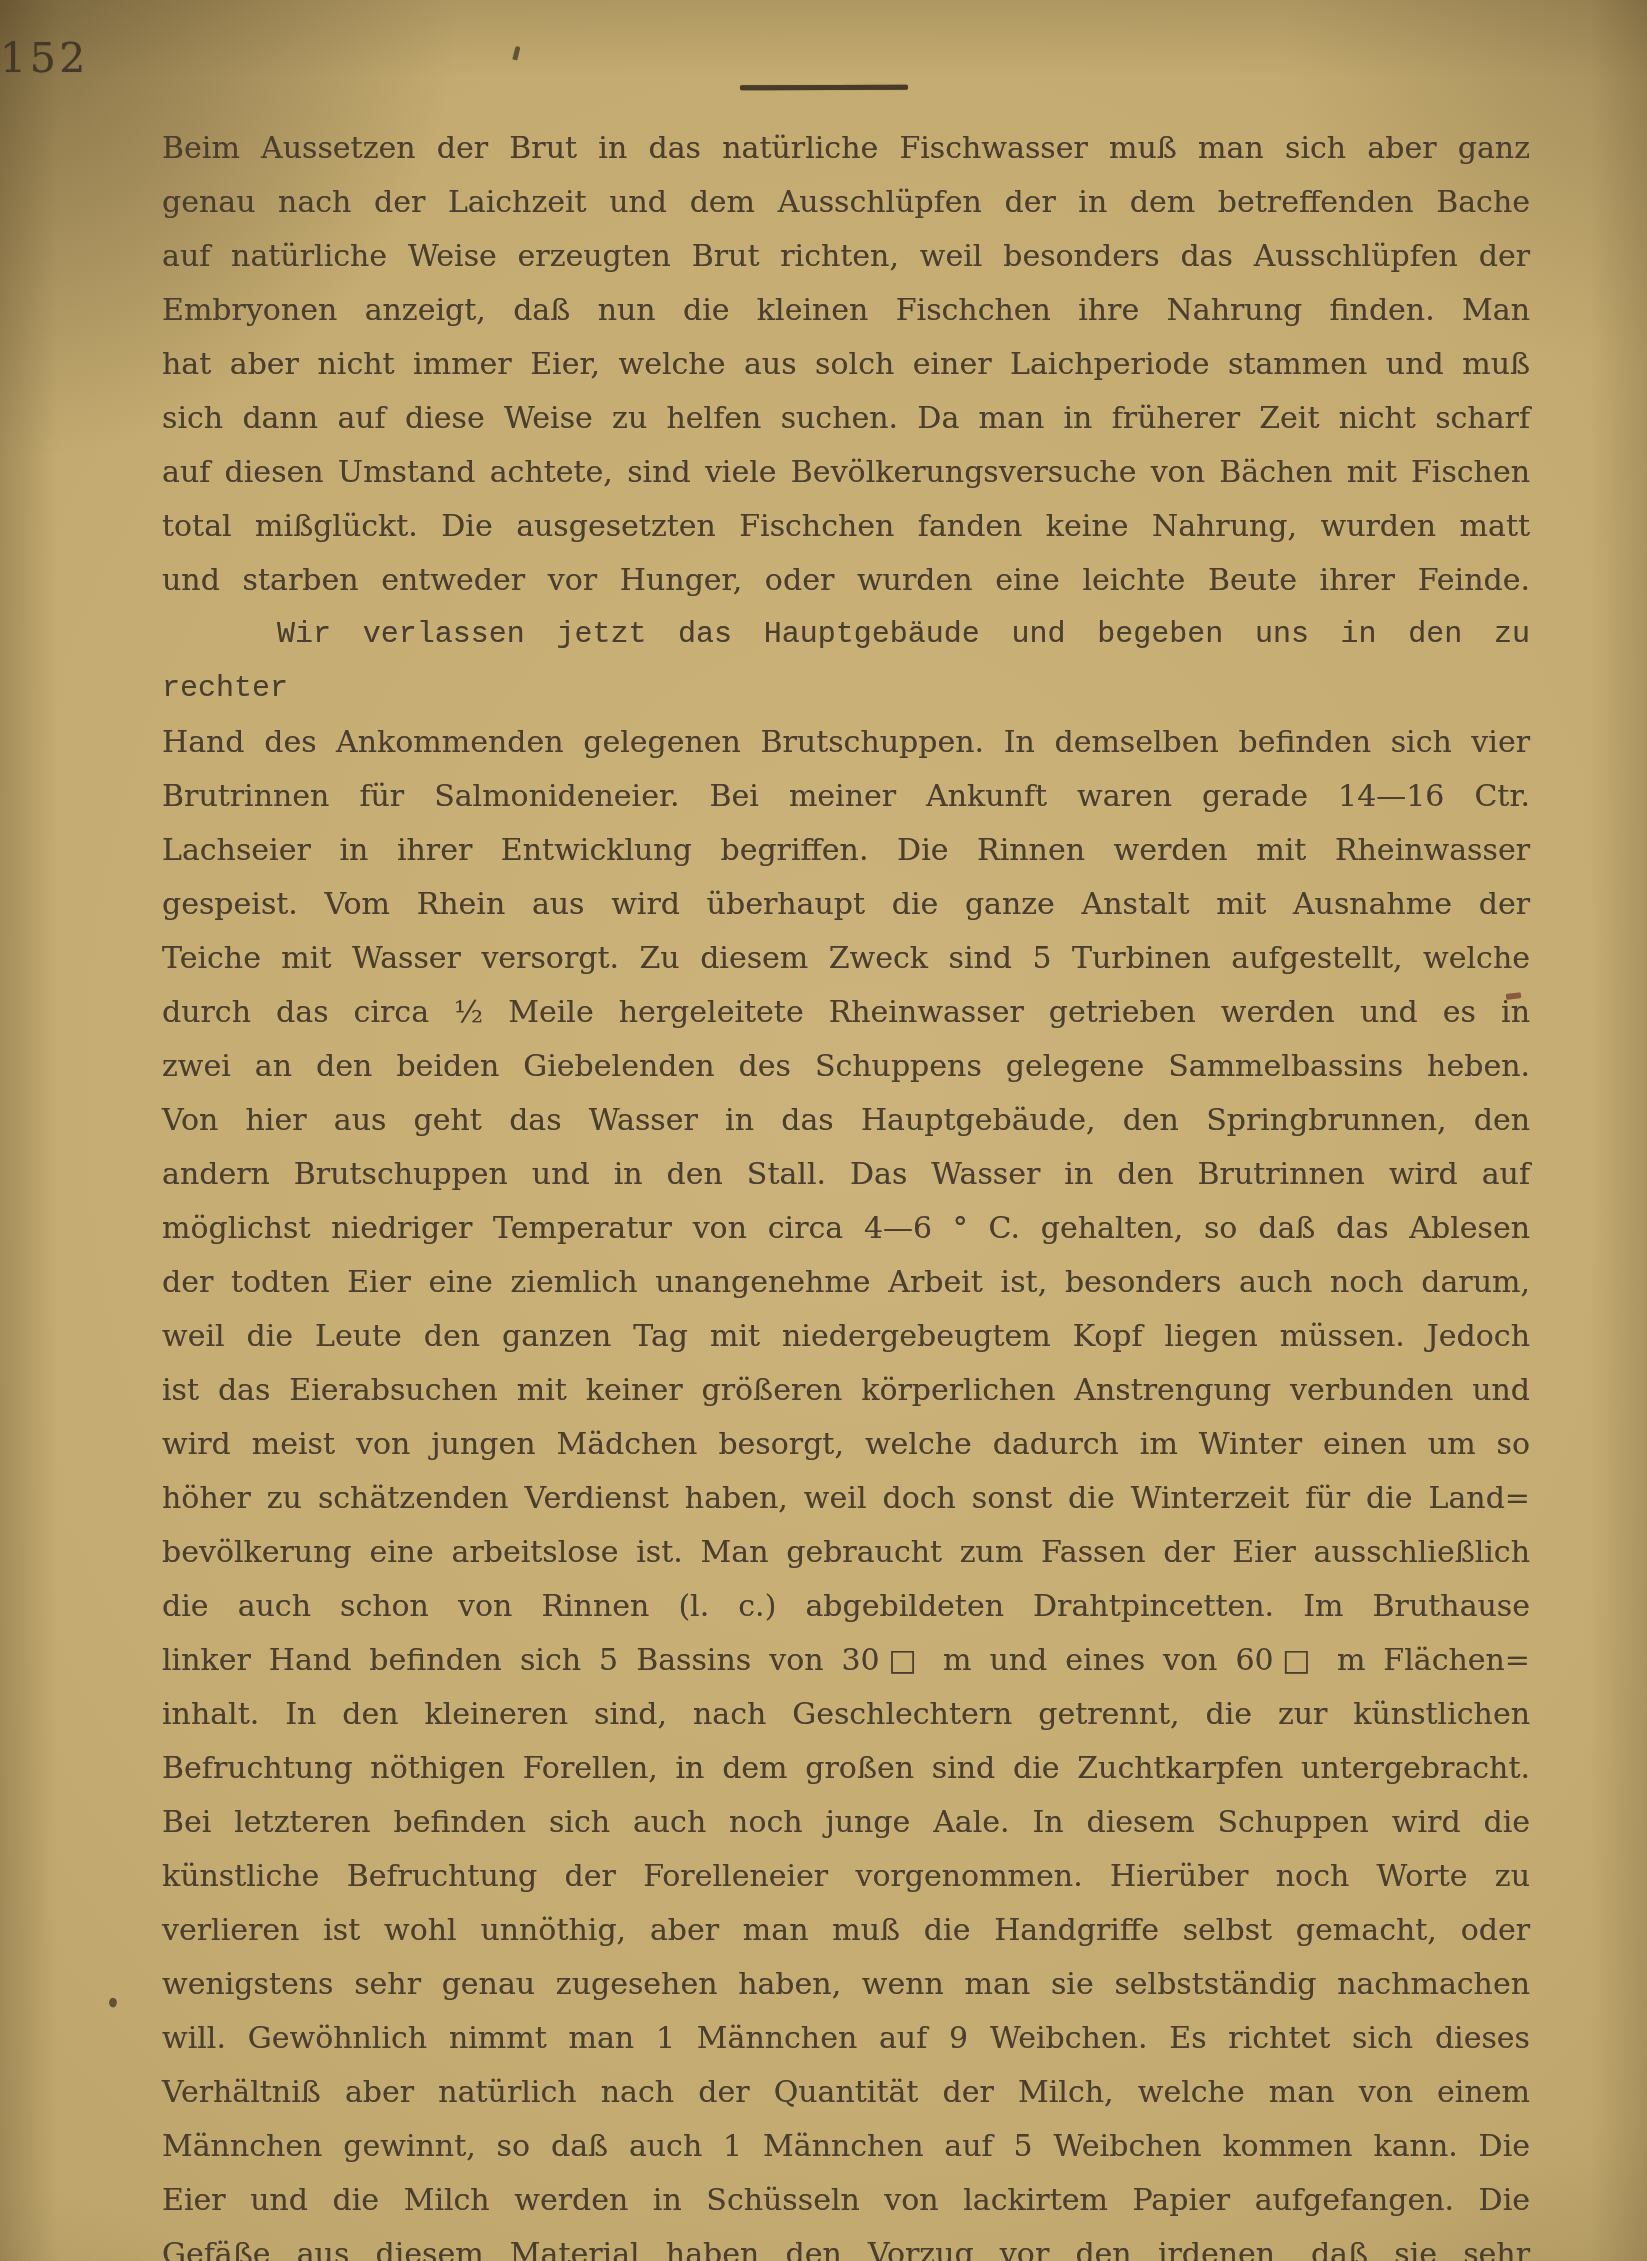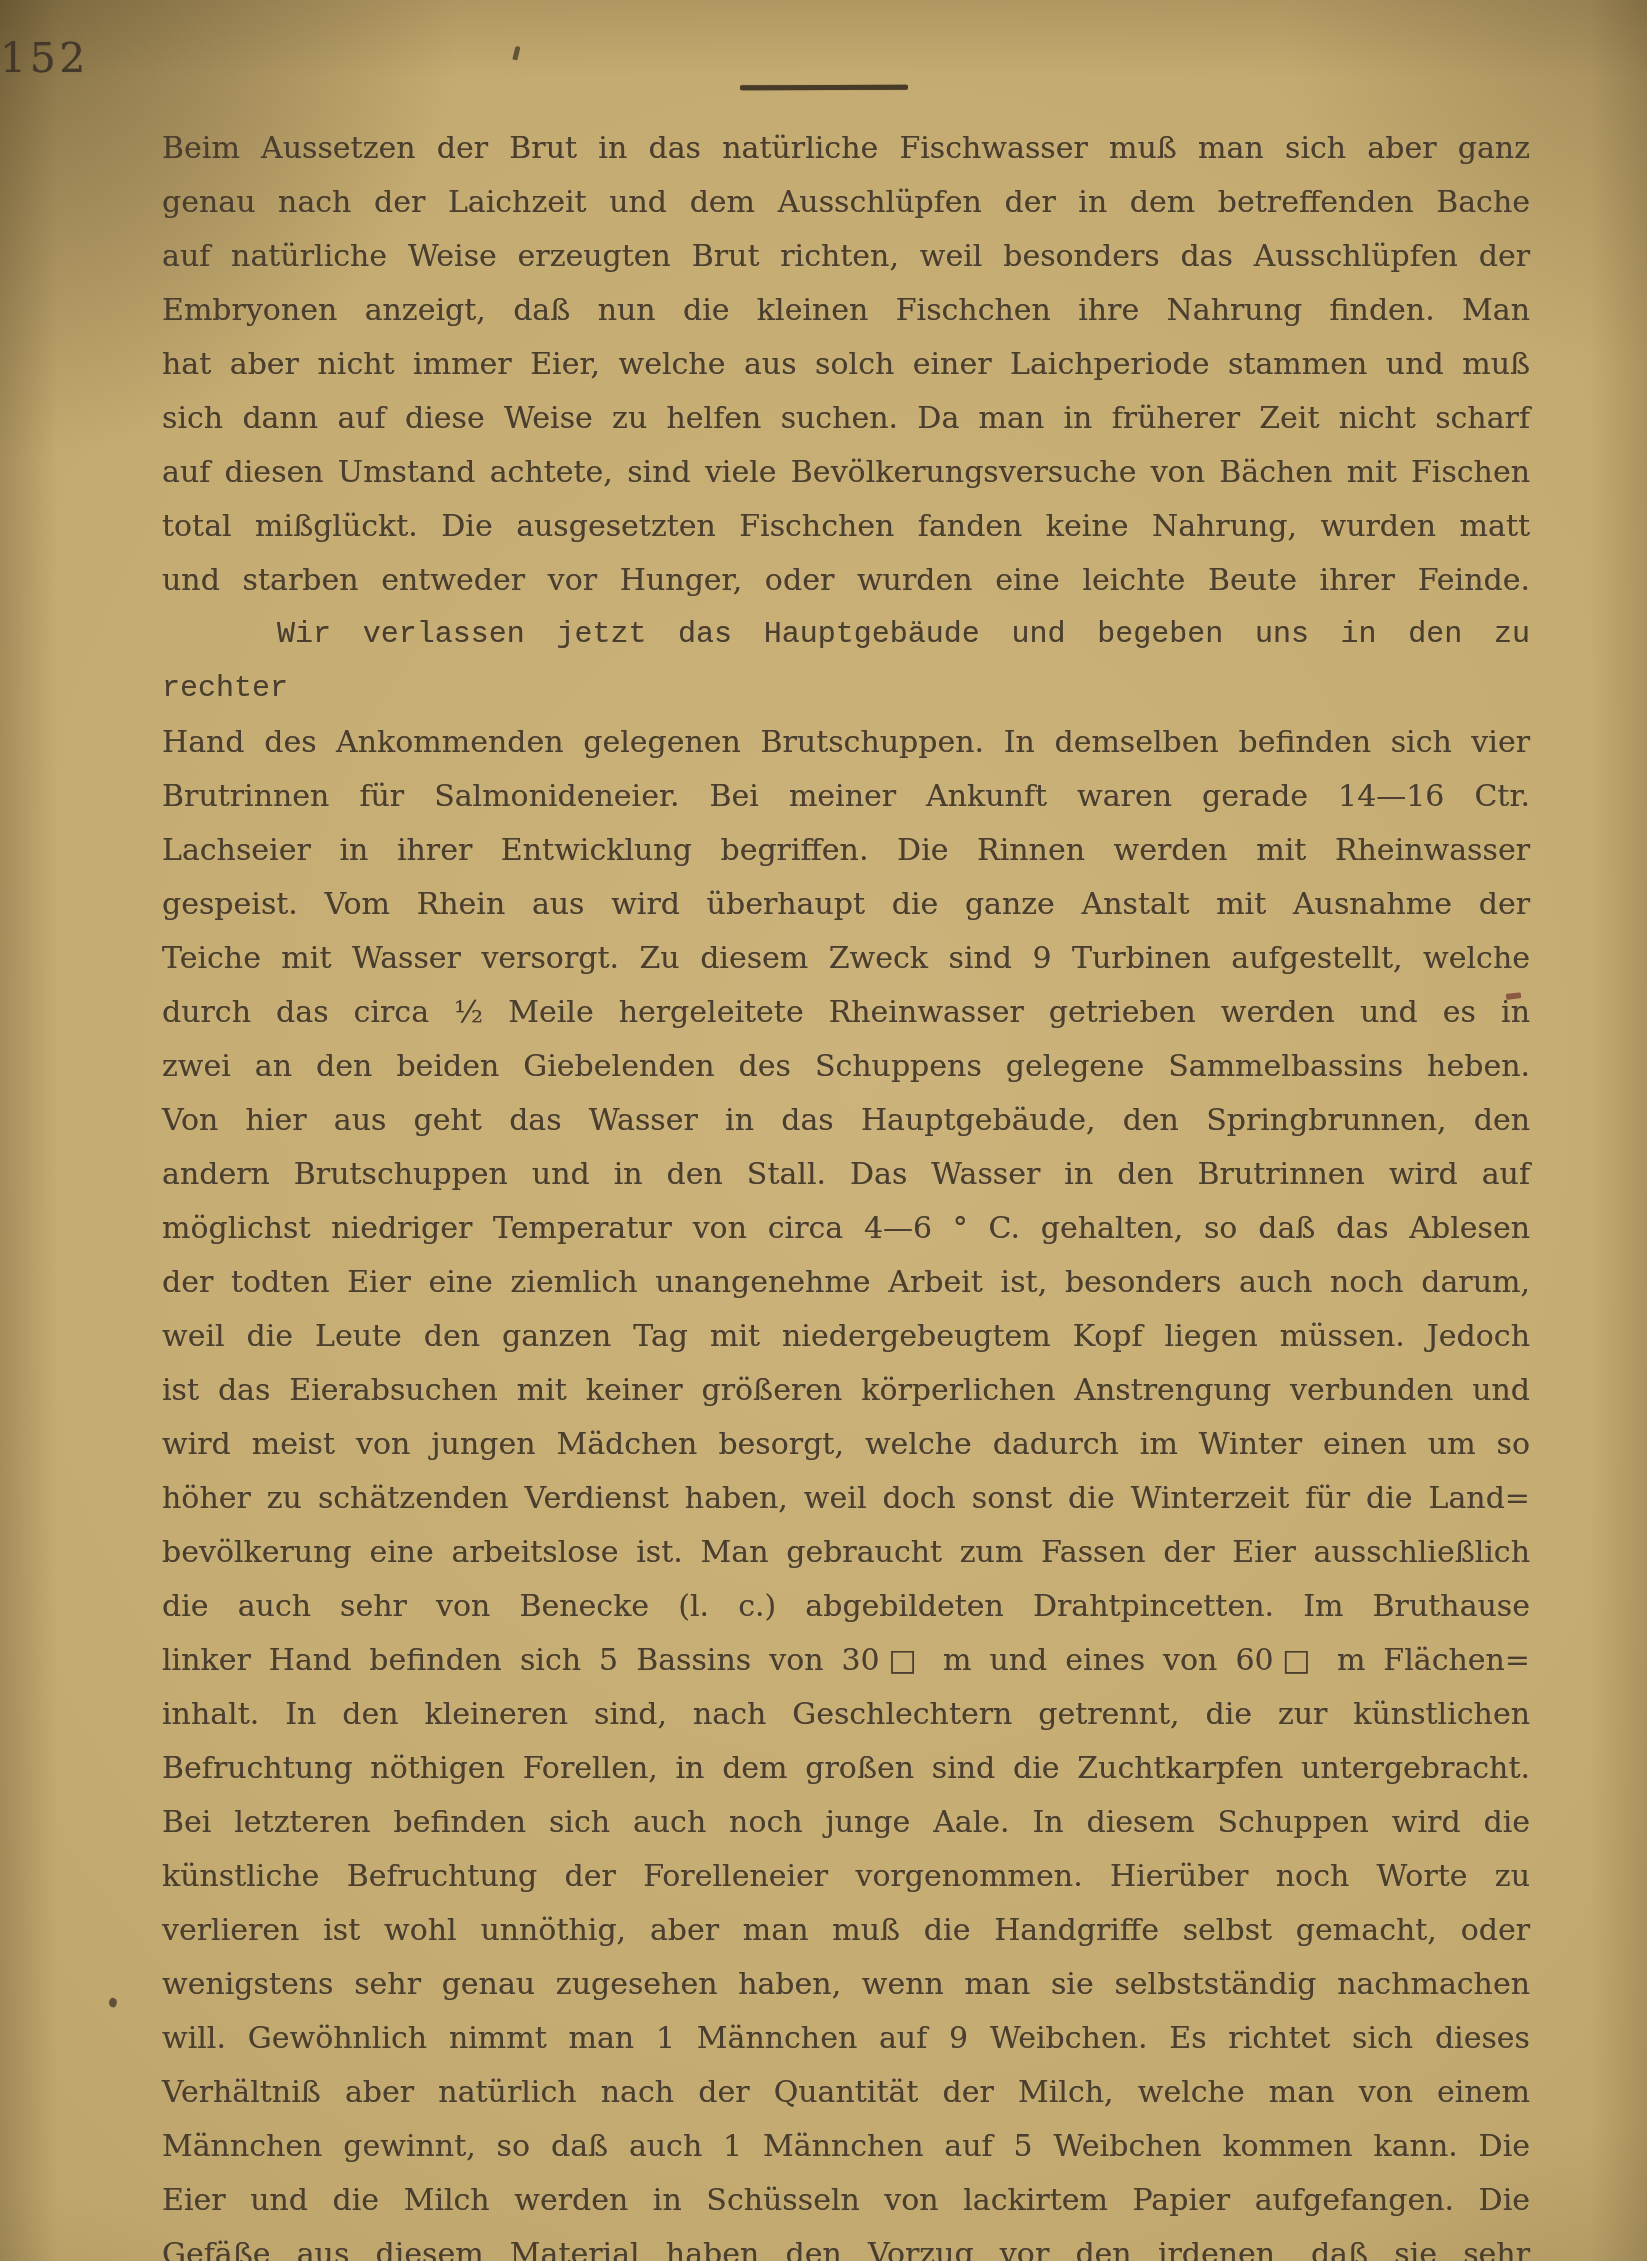--- a/index.html
+++ b/index.html
@@ -135,33 +135,33 @@
       <div class="line">hat aber nicht immer Eier, welche aus solch einer Laichperiode stammen und muß</div>
       <div class="line">sich dann auf diese Weise zu helfen suchen. Da man in früherer Zeit nicht scharf</div>
       <div class="line">auf diesen Umstand achtete, sind viele Bevölkerungsversuche von Bächen mit Fischen</div>
       <div class="line">total mißglückt. Die ausgesetzten Fischchen fanden keine Nahrung, wurden matt</div>
       <div class="line">und starben entweder vor Hunger, oder wurden eine leichte Beute ihrer Feinde.</div>
       <div class="line first-indent">Wir verlassen jetzt das Hauptgebäude und begeben uns in den zu rechter</div>
       <div class="line">Hand des Ankommenden gelegenen Brutschuppen. In demselben befinden sich vier</div>
       <div class="line">Brutrinnen für Salmonideneier. Bei meiner Ankunft waren gerade 14—16 Ctr.</div>
       <div class="line">Lachseier in ihrer Entwicklung begriffen. Die Rinnen werden mit Rheinwasser</div>
       <div class="line">gespeist. Vom Rhein aus wird überhaupt die ganze Anstalt mit Ausnahme der</div>
-      <div class="line">Teiche mit Wasser versorgt. Zu diesem Zweck sind 9 Turbinen aufgestellt, welche</div>
+      <div class="line">Teiche mit Wasser versorgt. Zu diesem Zweck sind 5 Turbinen aufgestellt, welche</div>
       <div class="line">durch das circa ½ Meile hergeleitete Rheinwasser getrieben werden und es in</div>
       <div class="line">zwei an den beiden Giebelenden des Schuppens gelegene Sammelbassins heben.</div>
       <div class="line">Von hier aus geht das Wasser in das Hauptgebäude, den Springbrunnen, den</div>
       <div class="line">andern Brutschuppen und in den Stall. Das Wasser in den Brutrinnen wird auf</div>
       <div class="line">möglichst niedriger Temperatur von circa 4—6 ° C. gehalten, so daß das Ablesen</div>
       <div class="line">der todten Eier eine ziemlich unangenehme Arbeit ist, besonders auch noch darum,</div>
       <div class="line">weil die Leute den ganzen Tag mit niedergebeugtem Kopf liegen müssen. Jedoch</div>
       <div class="line">ist das Eierabsuchen mit keiner größeren körperlichen Anstrengung verbunden und</div>
       <div class="line">wird meist von jungen Mädchen besorgt, welche dadurch im Winter einen um so</div>
       <div class="line">höher zu schätzenden Verdienst haben, weil doch sonst die Winterzeit für die Land=</div>
       <div class="line">bevölkerung eine arbeitslose ist. Man gebraucht zum Fassen der Eier ausschließlich</div>
-      <div class="line">die auch sehr von Benecke (l. c.) abgebildeten Drahtpincetten. Im Bruthause</div>
+      <div class="line">die auch schon von Rinnen (l. c.) abgebildeten Drahtpincetten. Im Bruthause</div>
       <div class="line">linker Hand befinden sich 5 Bassins von 30□ m und eines von 60□ m Flächen=</div>
       <div class="line">inhalt. In den kleineren sind, nach Geschlechtern getrennt, die zur künstlichen</div>
       <div class="line">Befruchtung nöthigen Forellen, in dem großen sind die Zuchtkarpfen untergebracht.</div>
       <div class="line">Bei letzteren befinden sich auch noch junge Aale. In diesem Schuppen wird die</div>
       <div class="line">künstliche Befruchtung der Forelleneier vorgenommen. Hierüber noch Worte zu</div>
       <div class="line">verlieren ist wohl unnöthig, aber man muß die Handgriffe selbst gemacht, oder</div>
       <div class="line">wenigstens sehr genau zugesehen haben, wenn man sie selbstständig nachmachen</div>
       <div class="line">will. Gewöhnlich nimmt man 1 Männchen auf 9 Weibchen. Es richtet sich dieses</div>
       <div class="line">Verhältniß aber natürlich nach der Quantität der Milch, welche man von einem</div>
       <div class="line">Männchen gewinnt, so daß auch 1 Männchen auf 5 Weibchen kommen kann. Die</div>

